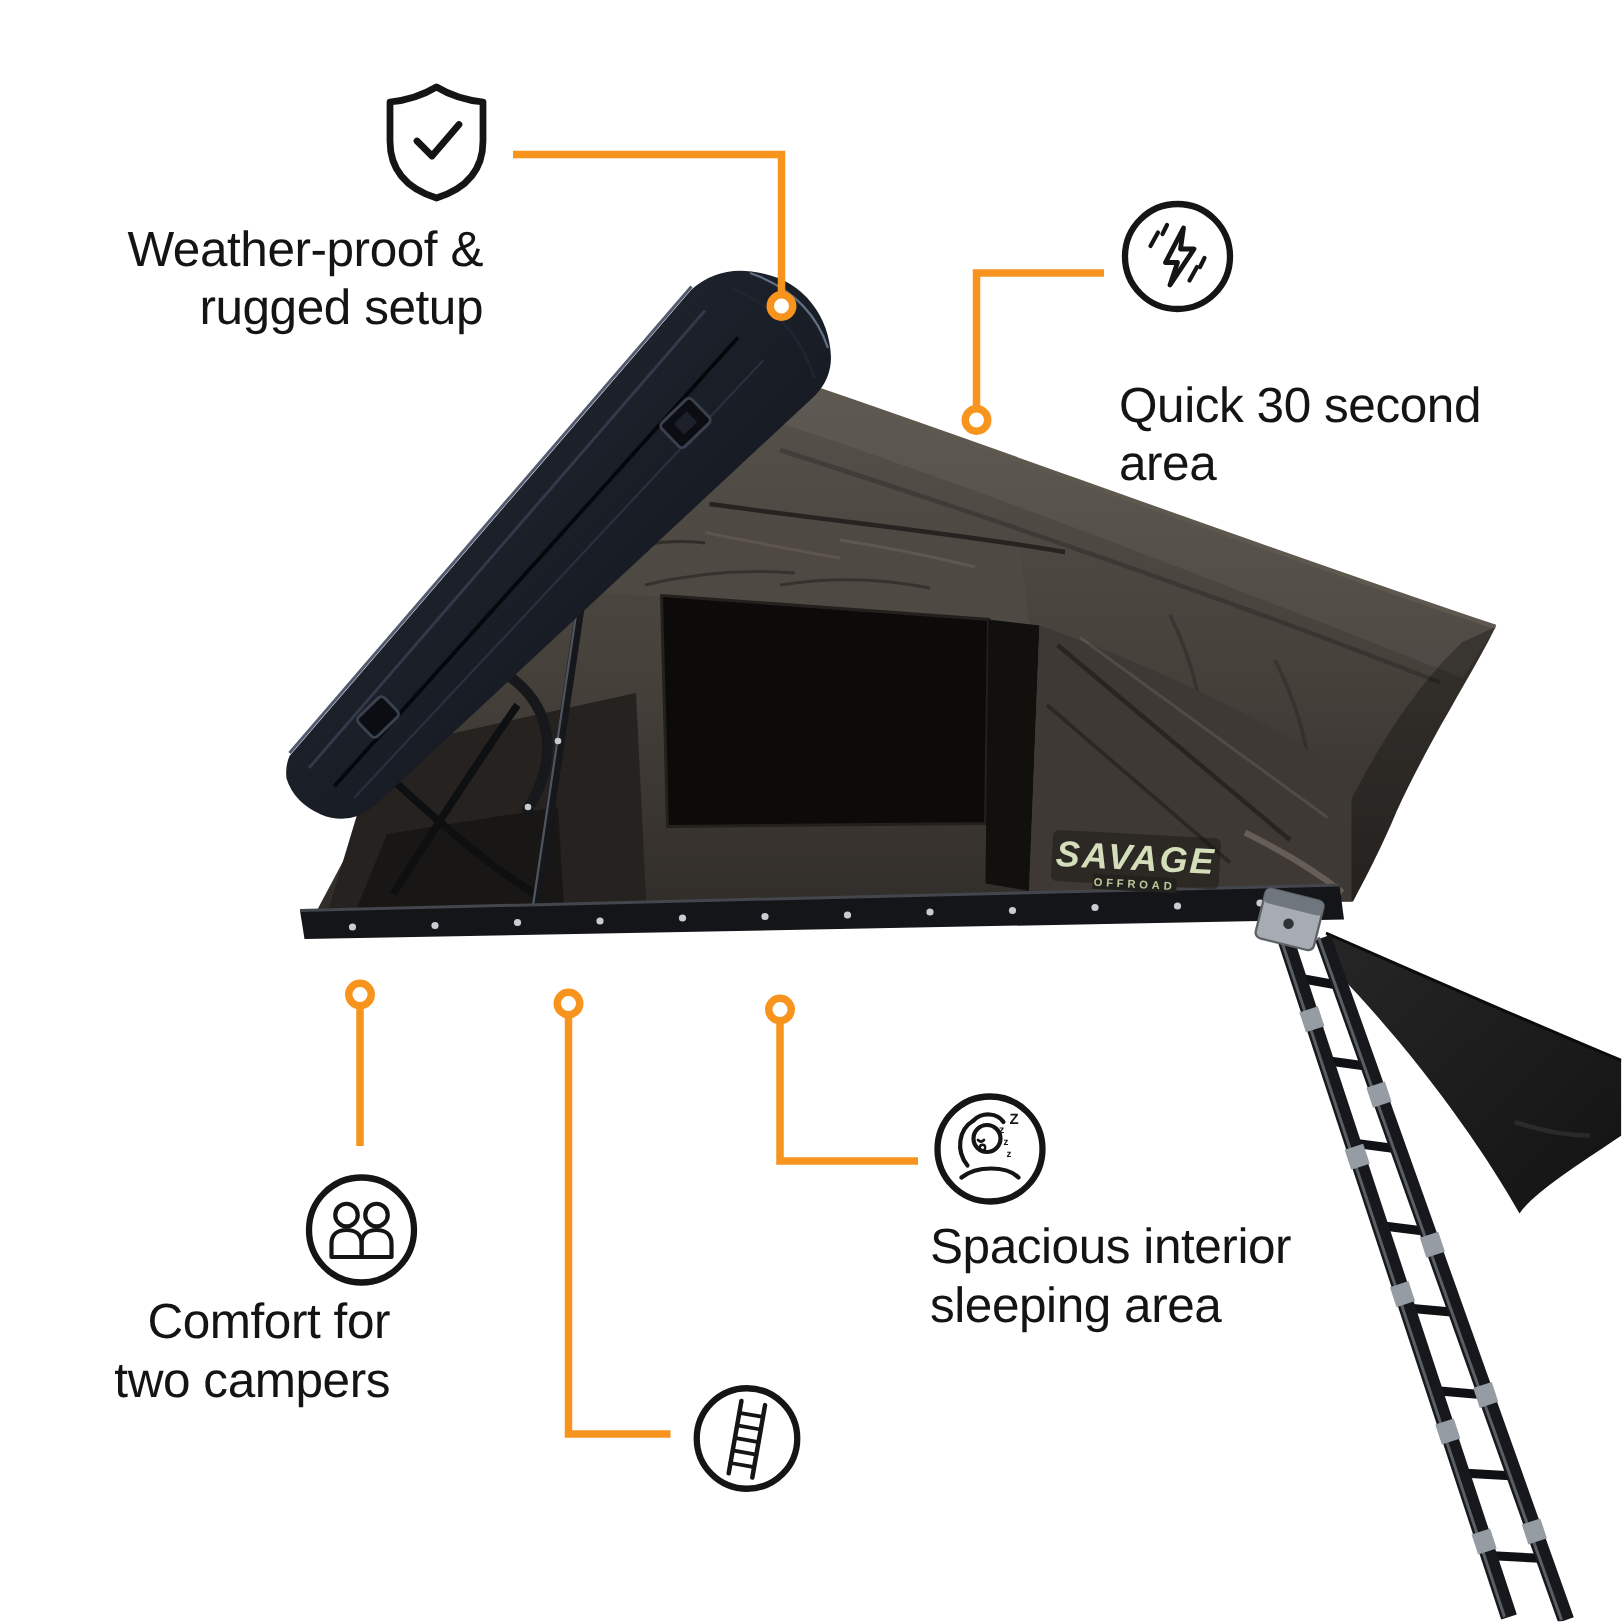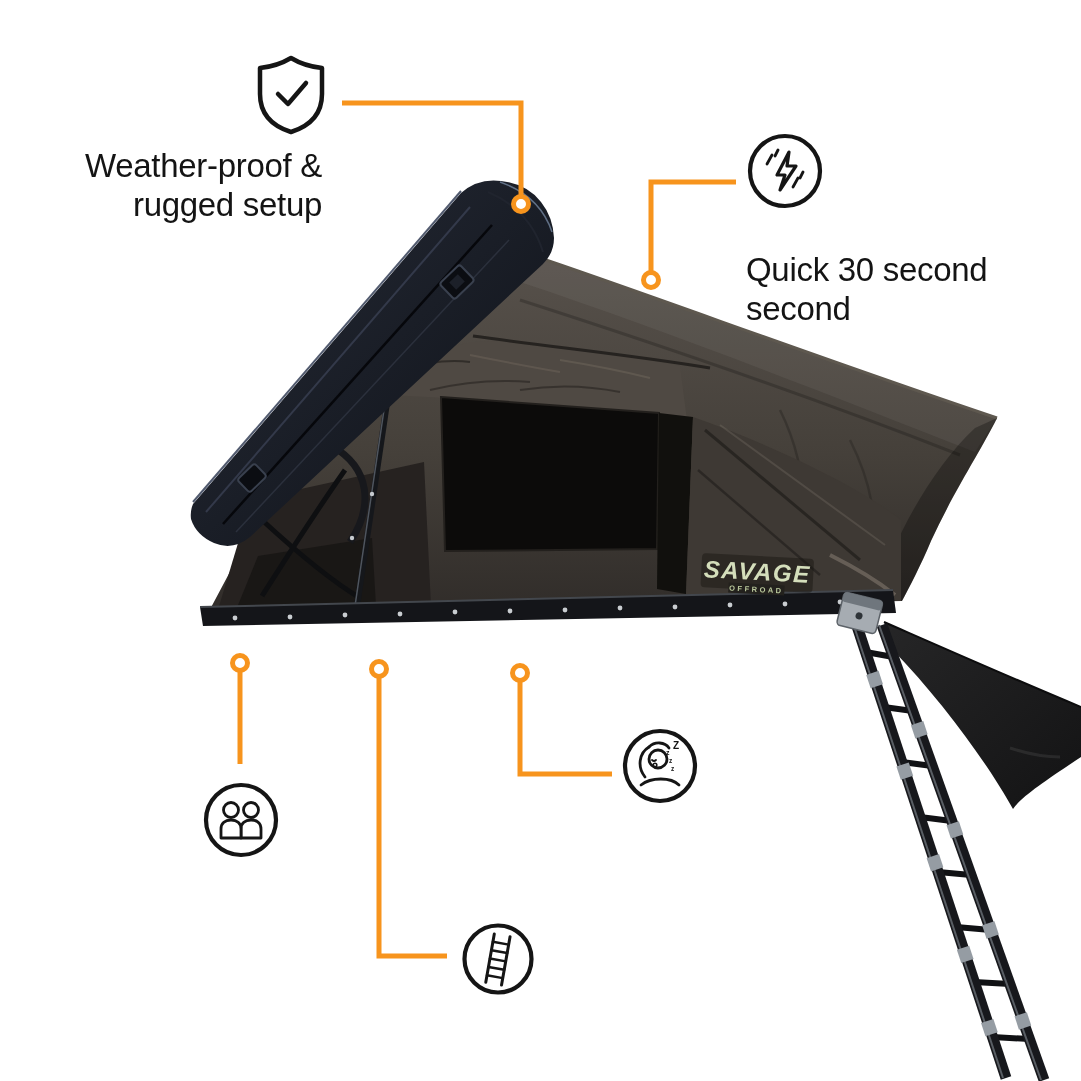--- a/index.html
+++ b/index.html
@@ -253,21 +253,27 @@
     </svg>
   </div>
 
   <div class="feature-label align-right" style="left:30px;top:146px;width:292px;">
     <span>Weather-proof &amp;</span>
     <span>rugged setup</span>
   </div>
 
   <div class="feature-label" style="left:746px;top:221px;margin-top:29px;">
     <span>Quick 30 second</span>
-    <span>second</span>
+    <span>area</span>
   </div>
 
   <div class="feature-label" style="left:620px;top:811px;">
-  </div>
-
+    <span>Spacious interior</span>
+    <span>sleeping area</span>
+  </div>
+
+  <div class="feature-label align-right" style="left:20px;top:861px;width:240px;">
+    <span>Comfort for</span>
+    <span>two campers</span>
+  </div>
 
 
 </div>
 
 </body></html>

